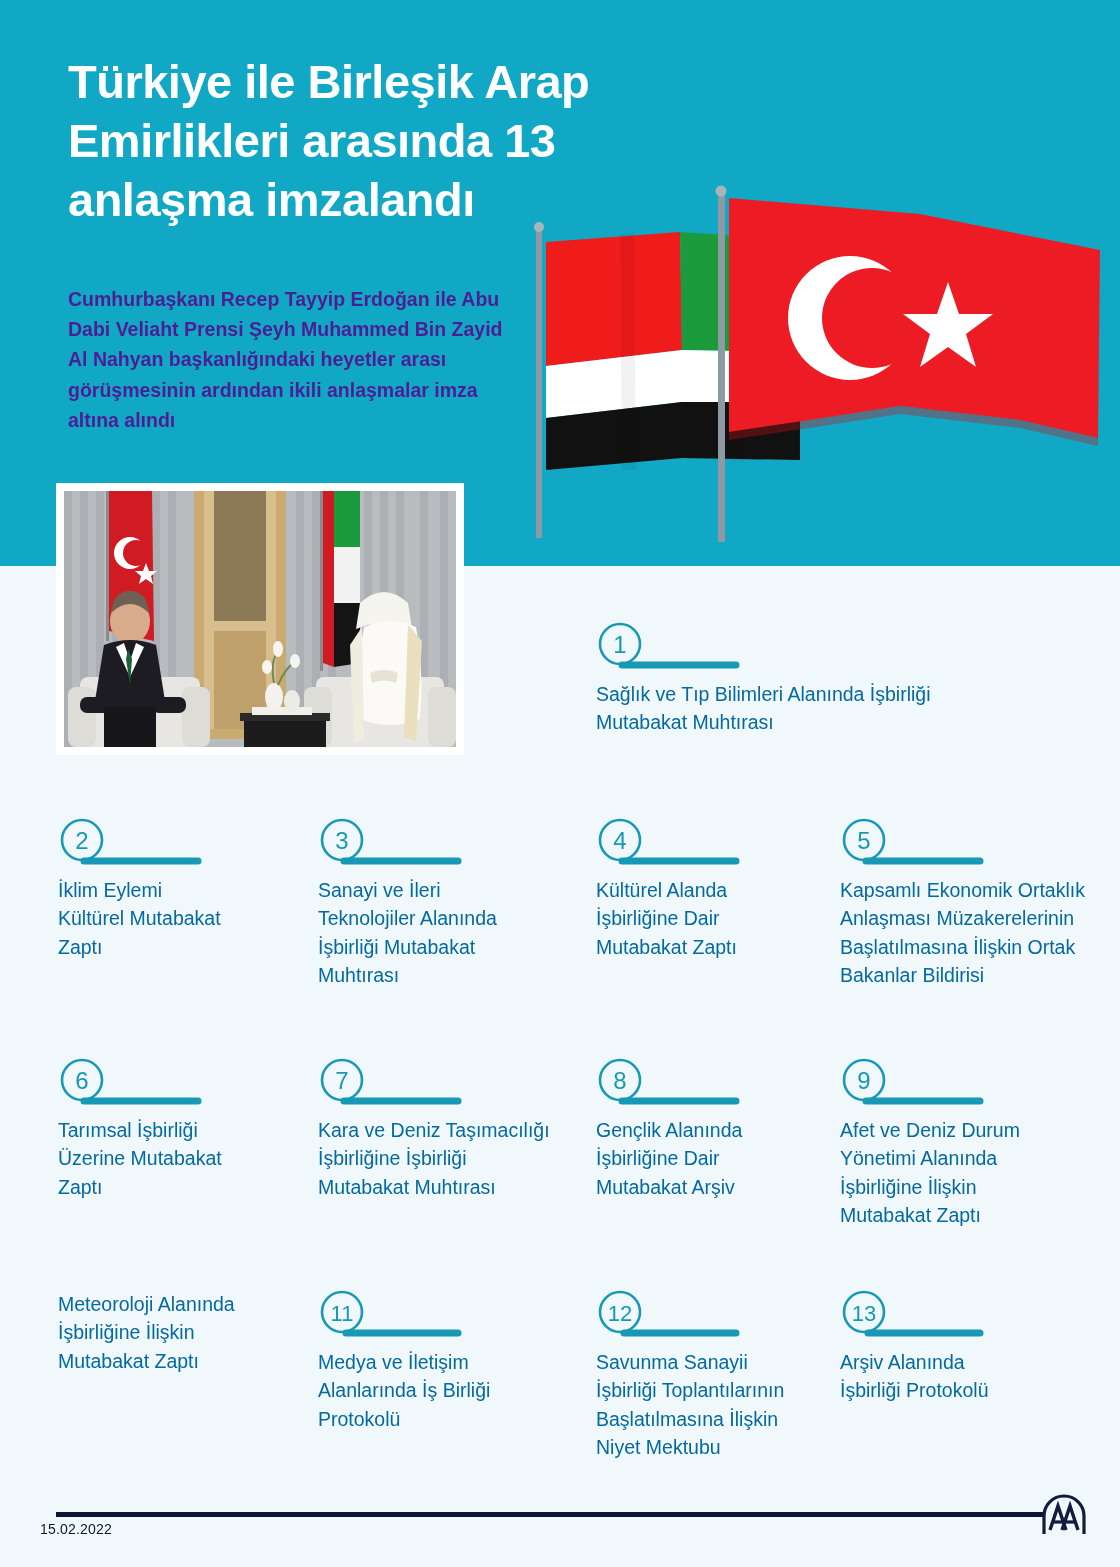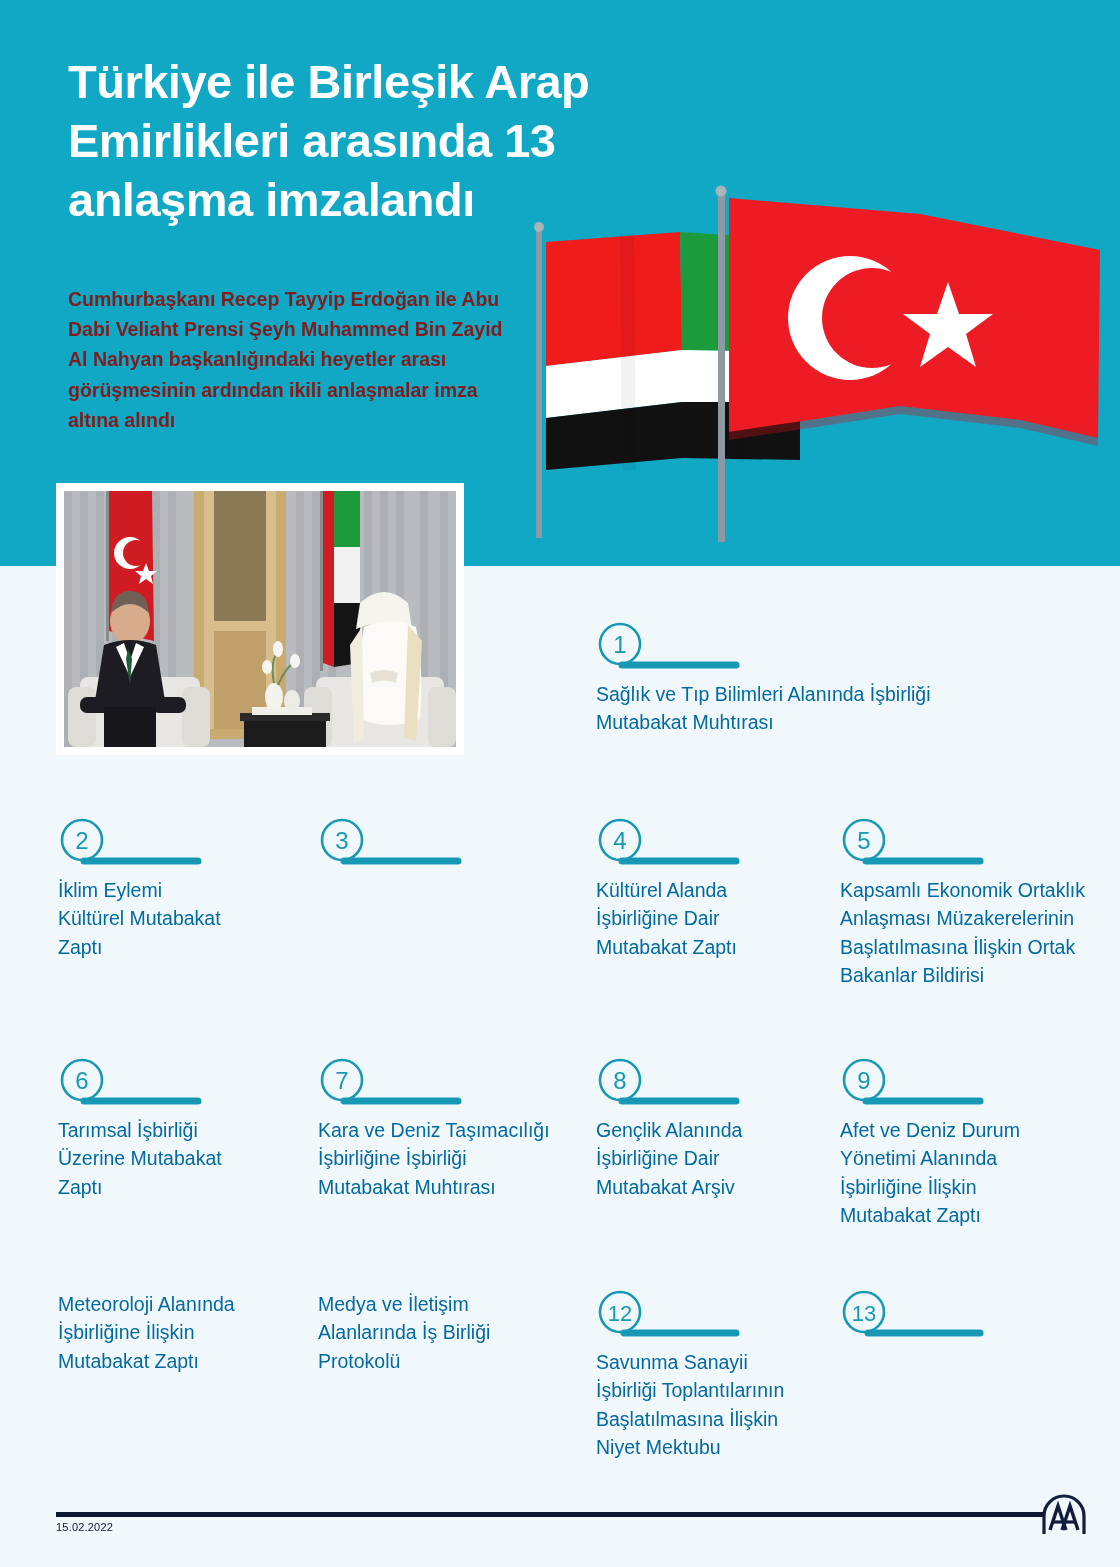--- a/index.html
+++ b/index.html
@@ -41,21 +41,21 @@
     font-weight: bold;
     letter-spacing: -0.5px;
     z-index: 5;
   }
 
   .header-sub {
     position: absolute;
     left: 68px;
     top: 284px;
     width: 450px;
-    color: #7f1d1d;
+    color: #4c1d95;
     font-size: 19.5px;
     line-height: 1.55;
     font-weight: bold;
     z-index: 5;
   }
 
   
   .flags {
     position: absolute;
     left: 500px;
@@ -119,23 +119,23 @@
   .footer-rule {
     position: absolute;
     left: 56px;
     top: 1512px;
     width: 988px;
     height: 5px;
     background: #0d1733;
   }
   .footer-date {
     position: absolute;
-    left: 56px;
+    left: 40px;
     top: 1521px;
-    font-size: 11px;
+    font-size: 14px;
     color: #0d1733;
     letter-spacing: 0.2px;
   }
   .aa-logo {
     position: absolute;
     left: 1040px;
     top: 1492px;
     width: 48px;
     height: 44px;
   }
@@ -295,20 +295,24 @@
   </div>
 
   <div class="item row-a col-2">
     <div class="badge">
       <svg width="150" height="48" viewBox="0 0 150 48">
         <circle cx="24" cy="22" r="20" fill="none" stroke="#1799b5" stroke-width="2.6"></circle>
         <line x1="26" y1="43" x2="140" y2="43" stroke="#1799b5" stroke-width="7" stroke-linecap="round"></line>
         <text x="24" y="31" text-anchor="middle" font-family="'Liberation Sans',sans-serif" font-size="24" fill="#1799b5">3</text>
       </svg>
     </div>
+    <div class="item-text">Sanayi ve İleri
+Teknolojiler Alanında
+İşbirliği Mutabakat
+Muhtırası</div>
   </div>
 
   <div class="item row-a col-3">
     <div class="badge">
       <svg width="150" height="48" viewBox="0 0 150 48">
         <circle cx="24" cy="22" r="20" fill="none" stroke="#1799b5" stroke-width="2.6"></circle>
         <line x1="26" y1="43" x2="140" y2="43" stroke="#1799b5" stroke-width="7" stroke-linecap="round"></line>
         <text x="24" y="31" text-anchor="middle" font-family="'Liberation Sans',sans-serif" font-size="24" fill="#1799b5">4</text>
       </svg>
     </div>
@@ -384,20 +388,27 @@
 Mutabakat Zaptı</div>
   </div>
 
   <div class="item row-c col-1">
     <div class="item-text">Meteoroloji Alanında
 İşbirliğine İlişkin
 Mutabakat Zaptı</div>
   </div>
 
   <div class="item row-c col-2">
+    <div class="badge">
+      <svg width="150" height="48" viewBox="0 0 150 48">
+        <circle cx="24" cy="22" r="20" fill="none" stroke="#1799b5" stroke-width="2.6"></circle>
+        <line x1="28" y1="43" x2="140" y2="43" stroke="#1799b5" stroke-width="7" stroke-linecap="round"></line>
+        <text x="24" y="31" text-anchor="middle" font-family="'Liberation Sans',sans-serif" font-size="22" fill="#1799b5">11</text>
+      </svg>
+    </div>
     <div class="item-text">Medya ve İletişim
 Alanlarında İş Birliği
 Protokolü</div>
   </div>
 
   <div class="item row-c col-3">
     <div class="badge">
       <svg width="150" height="48" viewBox="0 0 150 48">
         <circle cx="24" cy="22" r="20" fill="none" stroke="#1799b5" stroke-width="2.6"></circle>
         <line x1="28" y1="43" x2="140" y2="43" stroke="#1799b5" stroke-width="7" stroke-linecap="round"></line>
@@ -411,20 +422,22 @@
   </div>
 
   <div class="item row-c col-4">
     <div class="badge">
       <svg width="150" height="48" viewBox="0 0 150 48">
         <circle cx="24" cy="22" r="20" fill="none" stroke="#1799b5" stroke-width="2.6"></circle>
         <line x1="28" y1="43" x2="140" y2="43" stroke="#1799b5" stroke-width="7" stroke-linecap="round"></line>
         <text x="24" y="31" text-anchor="middle" font-family="'Liberation Sans',sans-serif" font-size="22" fill="#1799b5">13</text>
       </svg>
     </div>
+    <div class="item-text">Arşiv Alanında
+İşbirliği Protokolü</div>
   </div>
 
   <div class="footer-rule"></div>
   <div class="footer-date">15.02.2022</div>
   <svg class="aa-logo" viewBox="0 0 48 44">
     <path d="M4 42 L4 24 A20 20 0 0 1 44 24 L44 42" fill="none" stroke="#121c3d" stroke-width="3.2"></path>
     <path d="M10 38 L18 14 L26 38" fill="none" stroke="#121c3d" stroke-width="3.4"></path>
     <path d="M22 38 L30 14 L38 38" fill="none" stroke="#121c3d" stroke-width="3.4"></path>
     <line x1="13" y1="30" x2="23" y2="30" stroke="#121c3d" stroke-width="3.2"></line>
     <line x1="25" y1="30" x2="35" y2="30" stroke="#121c3d" stroke-width="3.2"></line>

